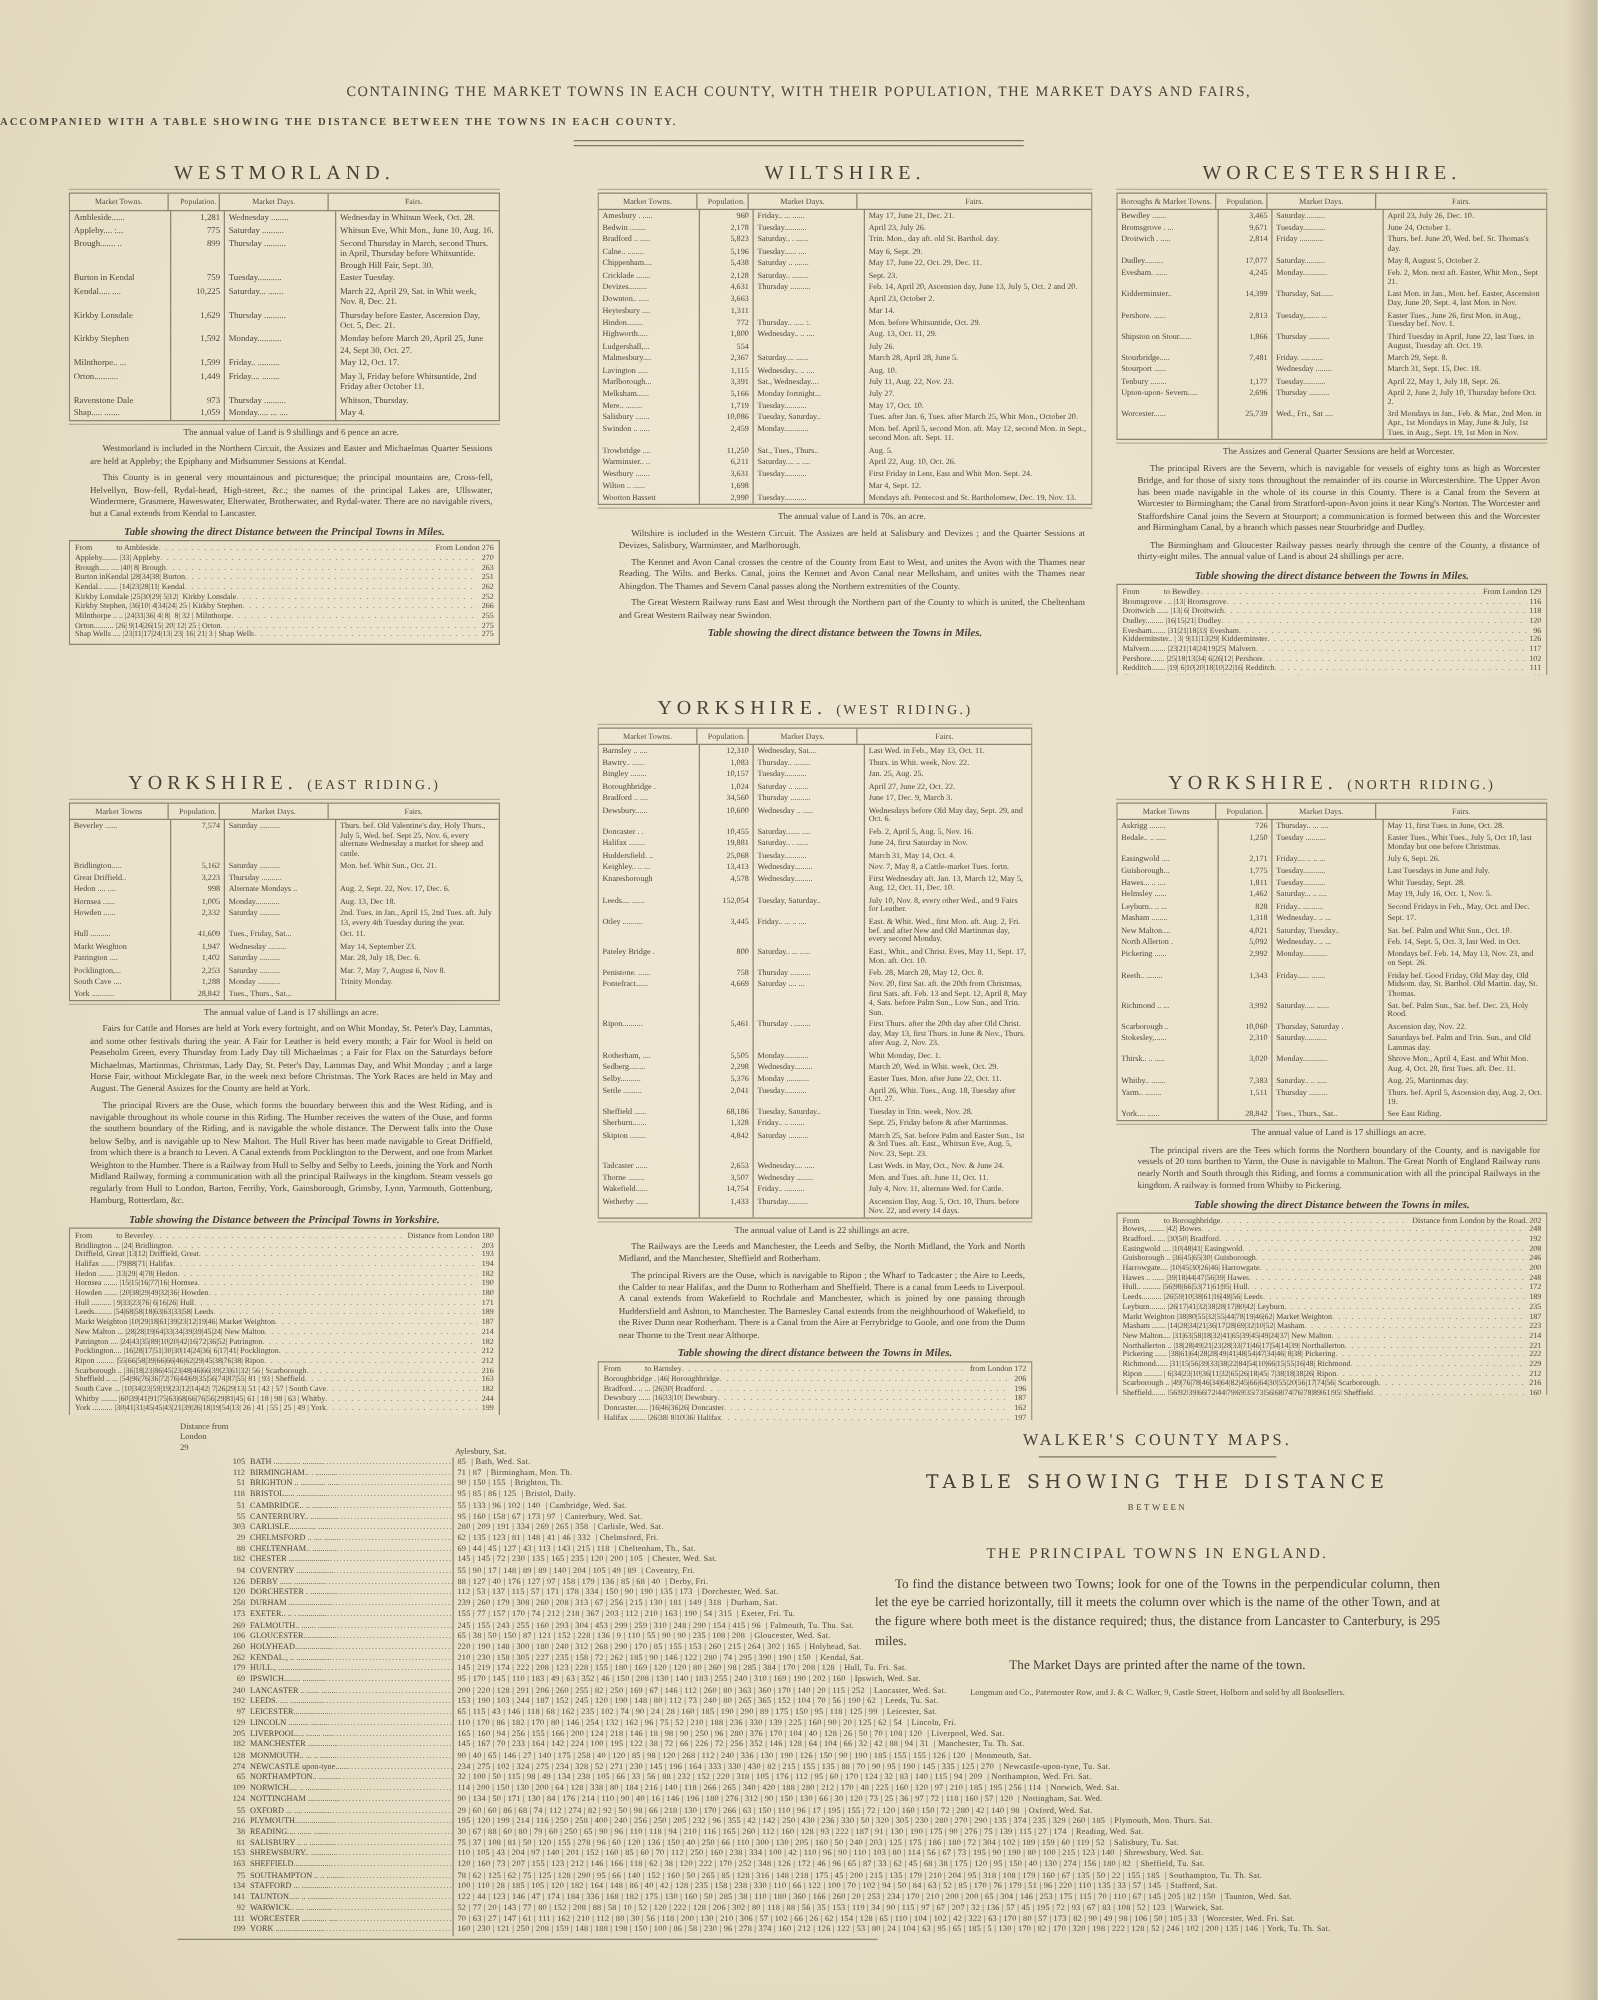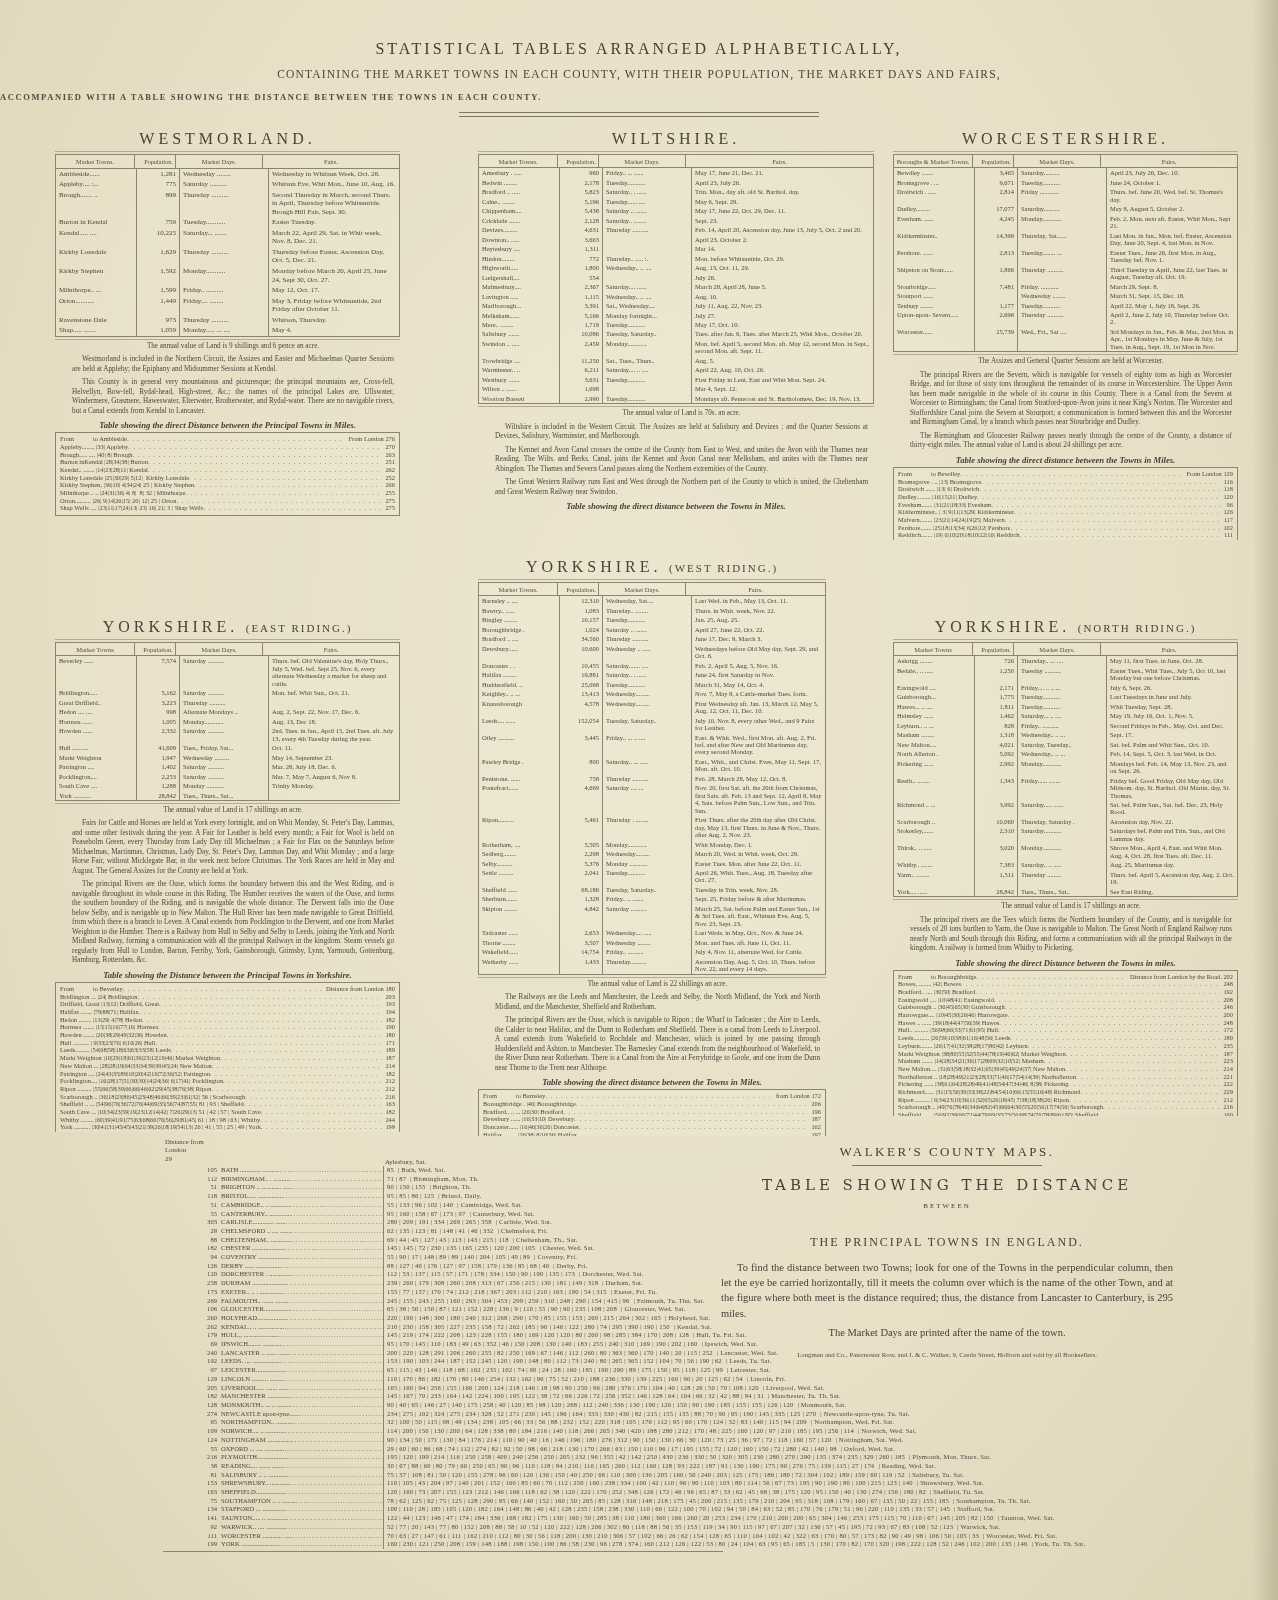--- a/index.html
+++ b/index.html
@@ -33,21 +33,21 @@
   .note{font-size:7.2px;line-height:1.32;text-align:justify;margin:4px 6px 2px 17px;color:#4e4840;text-indent:10px;}
   .note.first{text-align:center;text-indent:0;margin-top:5px;}
   .dist-title{font-size:8.6px;font-weight:bold;font-style:italic;text-align:center;margin:4px 0 2px 0;color:#47413a;}
   .dist-box{border:1px solid #8d8371;padding:2px 4px 3px 4px;background:rgba(255,252,240,.10);}
   .dr{display:flex;font-size:6.4px;line-height:1.2;color:#4e4840;}
   .dr-l{white-space:pre;overflow:hidden;flex:0 1 auto;}
   .dr-dots{flex:1 1 6px;overflow:hidden;white-space:nowrap;color:#6e6656;min-width:4px;}
   .dr-dots::after{content:". . . . . . . . . . . . . . . . . . . . . . . . . . . . . . . . . . . . . . . . . . . . . . . . . . . . . . . . . . . . . . . . . . . .";letter-spacing:1px;}
   .dr-r{flex:none;padding-left:3px;}
   
-  .bottom{position:absolute;left:67px;top:1138px;width:1180px;height:445px;}
+  .bottom{position:absolute;left:46px;top:1138px;width:1180px;height:445px;}
   .bt-headrow{position:relative;height:28px;font-size:6.8px;color:#4e4840;}
   .bt-hlabel{position:absolute;left:98px;top:0;white-space:pre-line;line-height:1.25;}
   .bt-hdiag{position:absolute;left:318px;bottom:1px;}
   .bt-row{display:flex;font-size:6.6px;line-height:8.7px;color:#4e4840;}
   .bt-lon{width:150px;flex:none;text-align:right;padding-right:4px;}
   .bt-town{width:162px;flex:none;display:flex;white-space:nowrap;overflow:hidden;}
   .bt-lead{flex:1;overflow:hidden;white-space:nowrap;color:#6e6656;}
   .bt-lead::after{content:"...................................................................";letter-spacing:1px;}
   .bt-cells{flex:1;border-left:1px solid #8d8371;padding-left:3px;white-space:nowrap;overflow:hidden;letter-spacing:.2px;}
   .bt-diag{padding-left:4px;}
@@ -60,21 +60,20 @@
   .w-between{font-size:7px;letter-spacing:2px;margin-top:8px;}
   .w-sub{font-size:12px;letter-spacing:2px;margin-top:25px;}
   .w-para{font-size:10.5px;text-align:justify;margin:10px 14px 0 14px;line-height:1.45;text-indent:16px;}
   .w-para2{font-size:10.5px;text-align:center;margin-top:6px;}
   .w-imprint{font-size:6.8px;margin-top:12px;line-height:1.4;color:#56503f;}
 </style>
 </head>
 <body>
 
 <div class="page">
-  <div class="t1">STATISTICAL TABLES ARRANGED ALPHABETICALLY,</div>
   <div class="t2">CONTAINING THE MARKET TOWNS IN EACH COUNTY, WITH THEIR POPULATION, THE MARKET DAYS AND FAIRS,</div>
   <div class="t3">ACCOMPANIED WITH A TABLE SHOWING THE DISTANCE BETWEEN THE TOWNS IN EACH COUNTY.</div>
   <div class="t-rule"></div>
 
   <div id="counties">
       <div class="county" style="left: 55px; top: 128px; width: 345px; height: 408px;">
         <div class="c-title"><span class="c-name">WESTMORLAND.</span></div>
         <div class="mt">
           <div class="mt-row mt-head">
             <div class="mt-c c0">Market Towns.</div>

